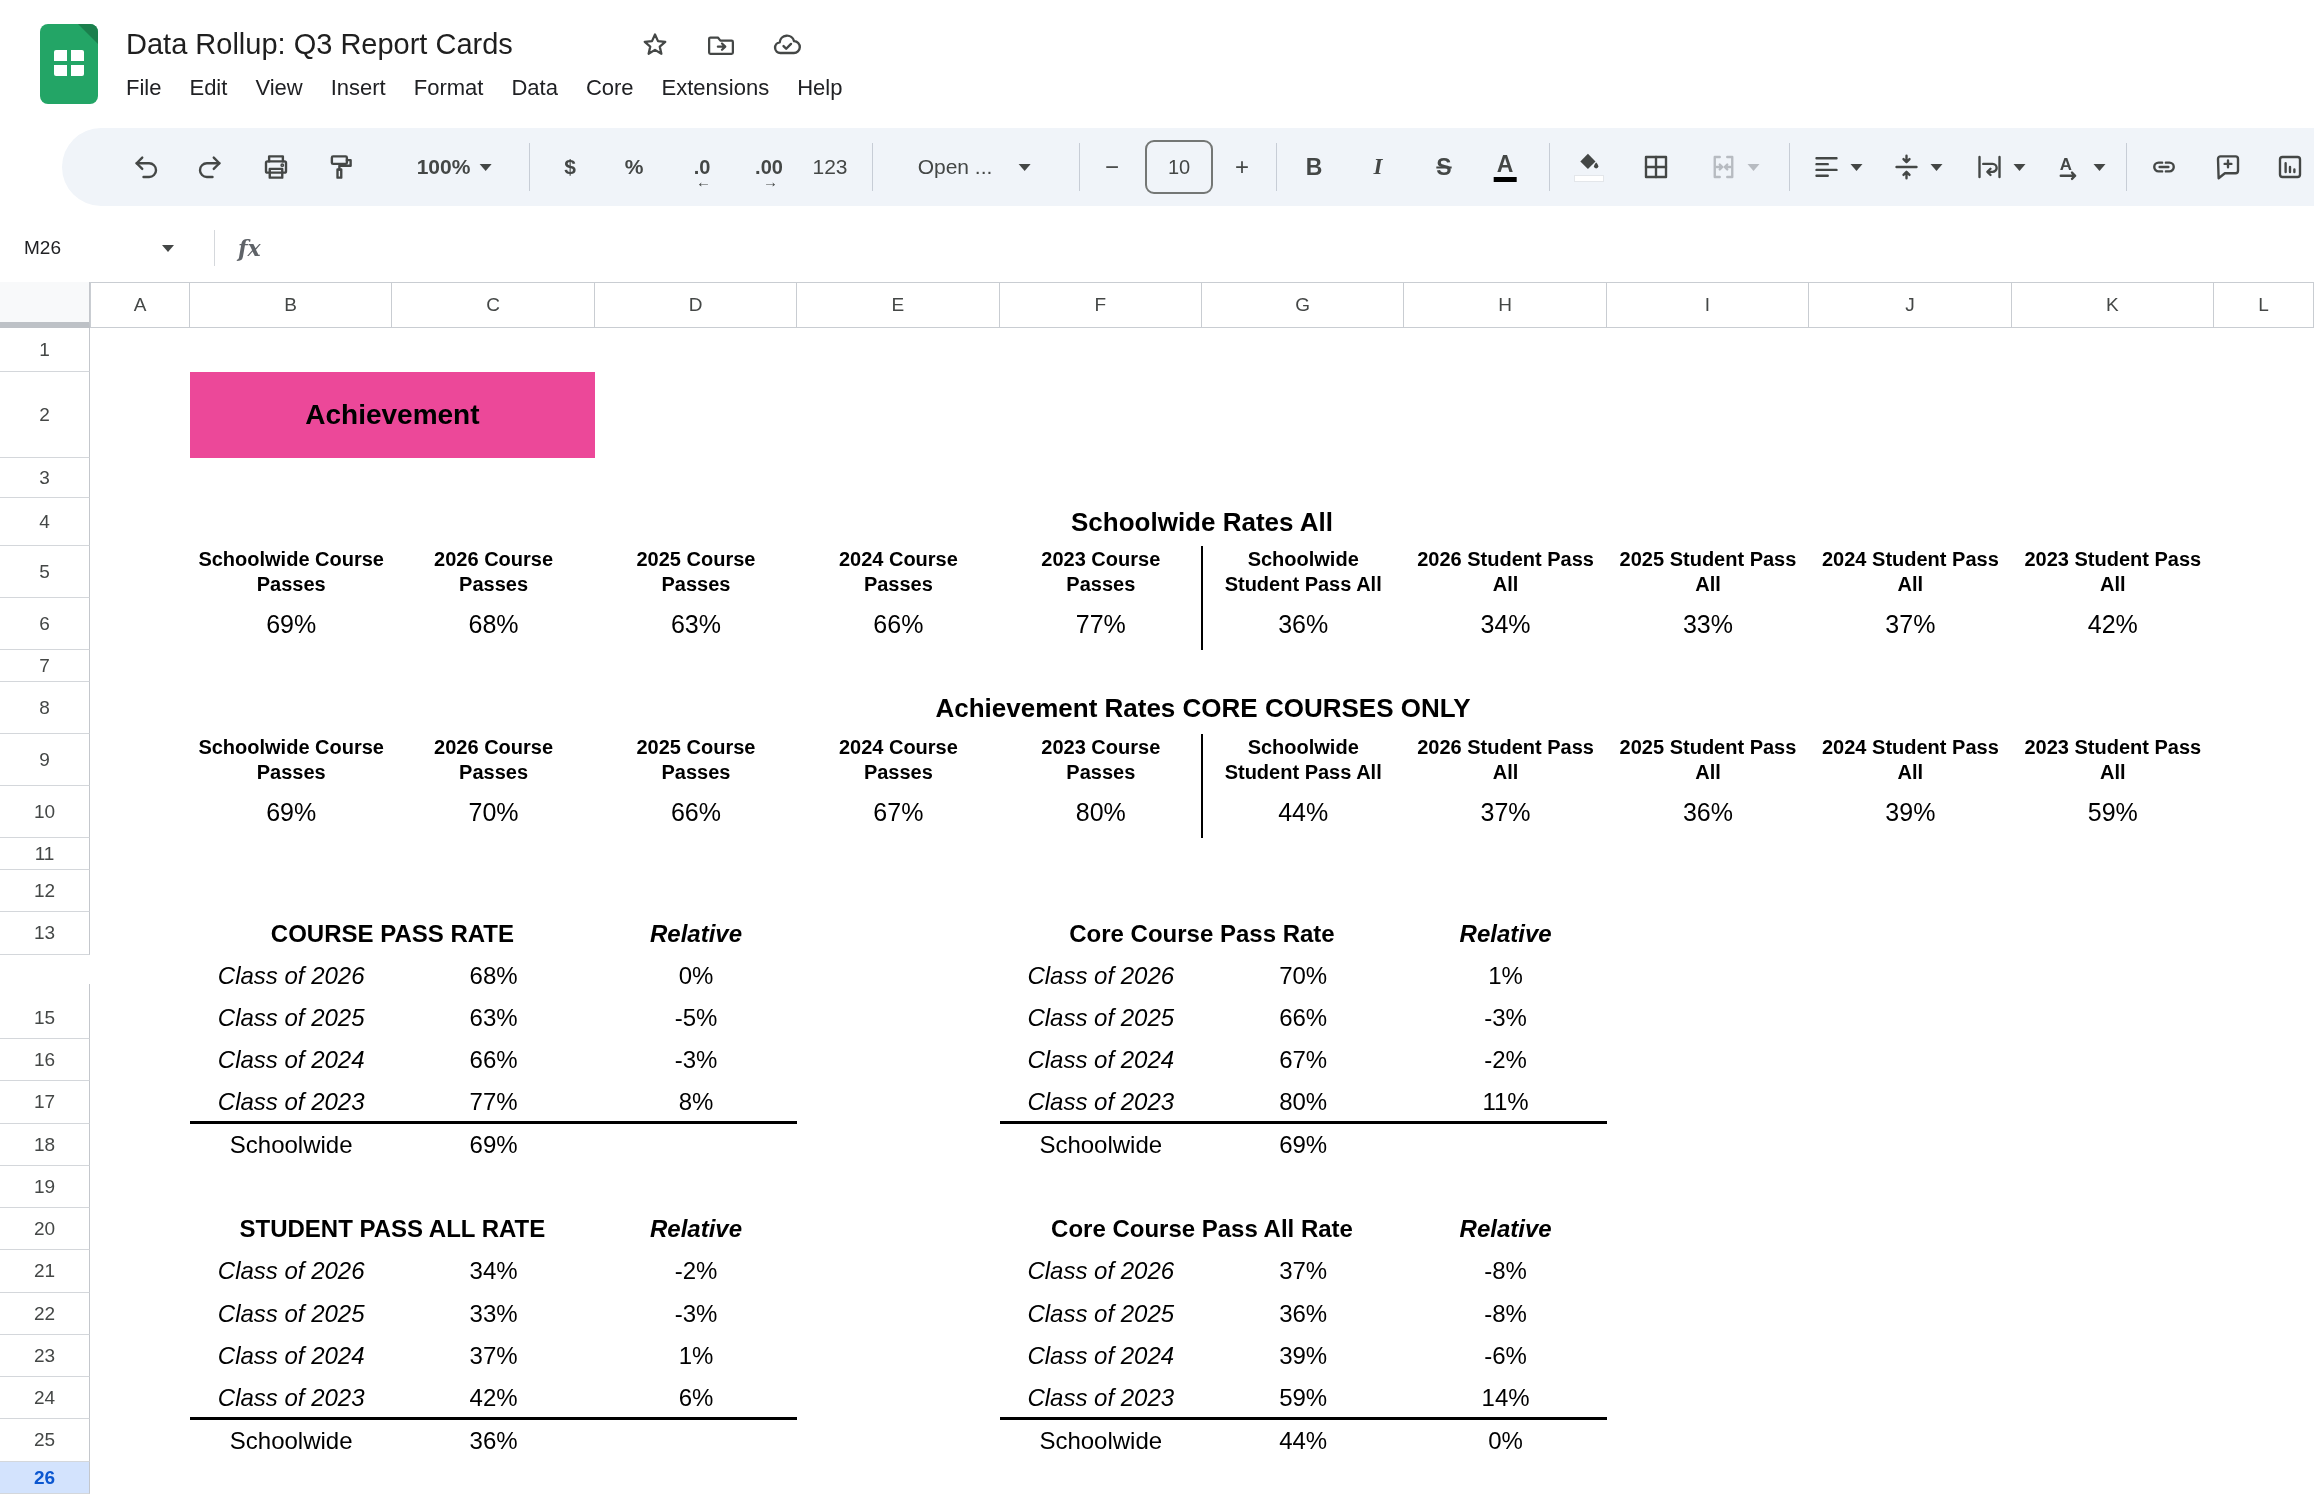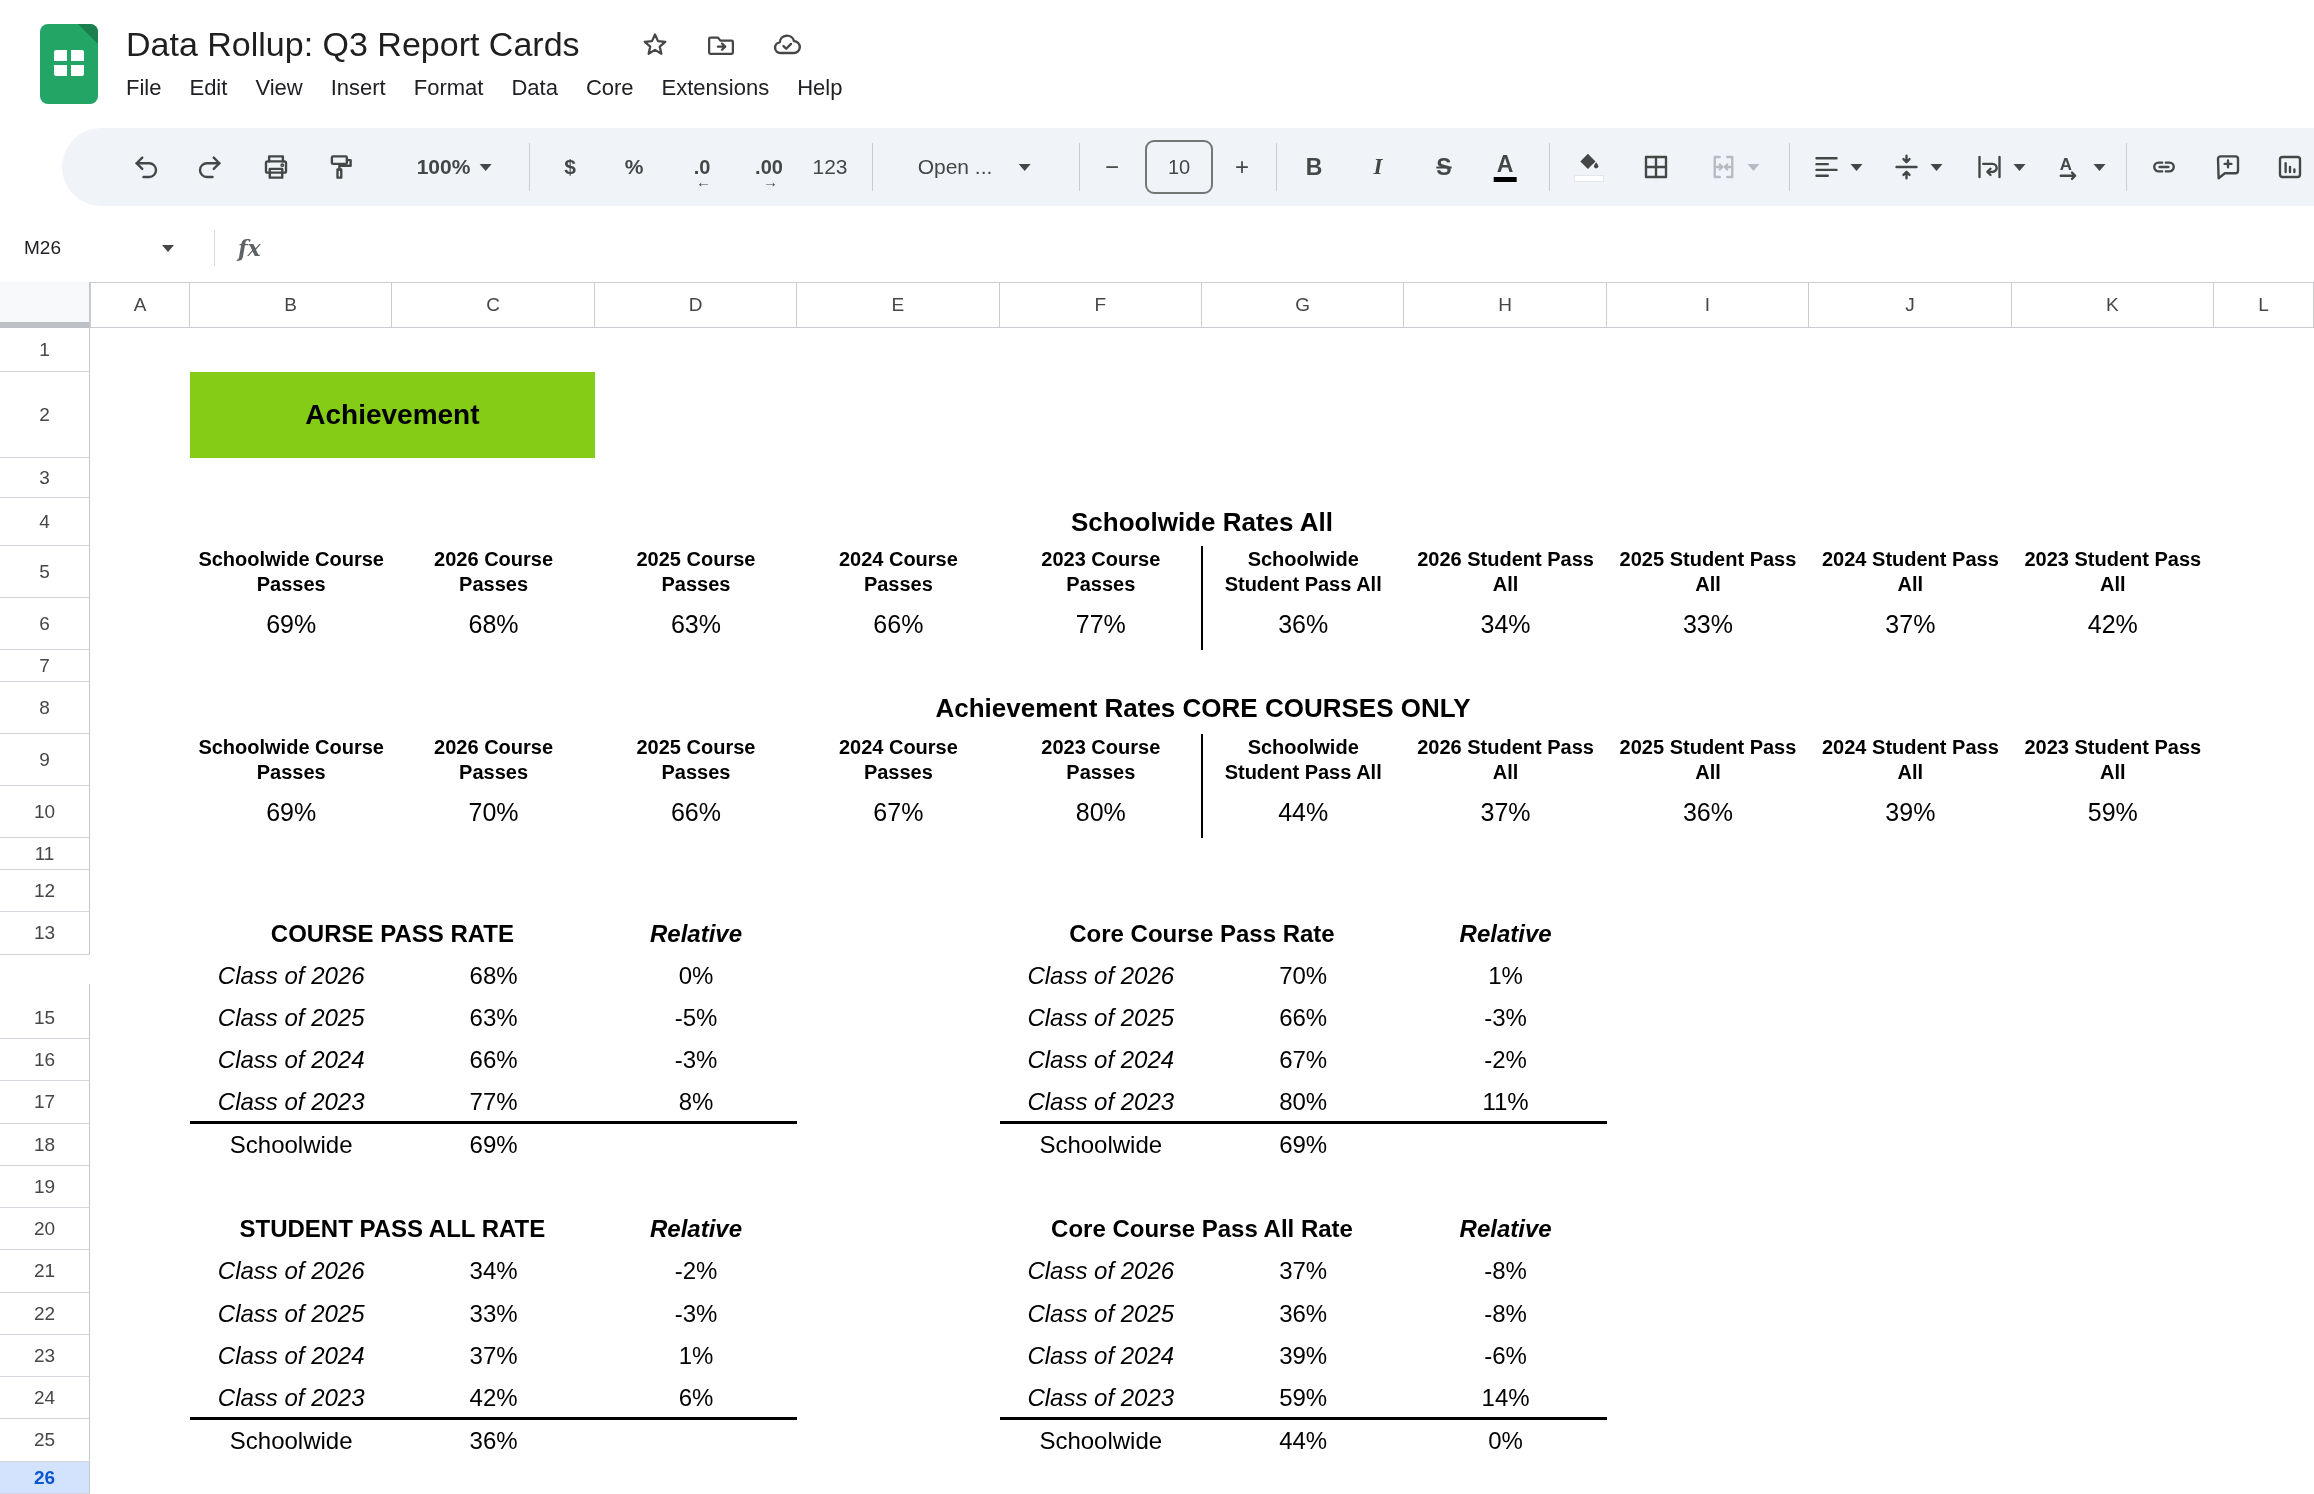--- a/index.html
+++ b/index.html
@@ -8,21 +8,21 @@
   .abs { position:absolute; }
 
   
   #logo { left:40px; top:24px; width:58px; height:80px; background:#23a566; border-radius:8px; }
   #logo .fold { position:absolute; right:0; top:0; width:0; height:0; border-top:20px solid #1b7f4d; border-left:20px solid transparent; border-top-right-radius:8px; }
   #logo .grid { position:absolute; left:14px; top:26px; width:30px; height:26px; background:#fff; border-radius:2px; }
   #logo .grid i { position:absolute; background:#23a566; }
   #logo .grid .v { left:13px; top:0; width:4px; height:26px; }
   #logo .grid .h { left:0; top:11px; width:30px; height:4px; }
 
-  #doc-title { left:126px; top:22px; height:44px; line-height:44px; font-size:34px; font-weight:500; color:#1f1f1f; white-space:nowrap; }
+  #doc-title { left:126px; top:22px; height:44px; line-height:44px; font-size:29px; font-weight:500; color:#1f1f1f; white-space:nowrap; }
   .hdr-ico { top:28px; width:34px; height:34px; display:flex; align-items:center; justify-content:center; border-radius:50%; cursor:pointer; }
   .hdr-ico svg { stroke:#444746; fill:none; stroke-width:1.8; stroke-linecap:round; stroke-linejoin:round; }
 
   #menubar { left:112px; top:70px; display:flex; }
   .menu-item { padding:5px 14px; font-size:22px; color:#202124; border-radius:8px; cursor:pointer; white-space:nowrap; }
 
   
   #toolbar { left:62px; top:128px; width:2252px; height:78px; background:#f0f4f9; border-radius:39px 0 0 39px; }
   .titem { position:absolute; top:50%; transform:translate(-50%,-50%); display:flex; align-items:center; justify-content:center; color:#444746; cursor:pointer; }
   .titem svg { stroke:#444746; fill:none; stroke-width:1.9; stroke-linecap:round; stroke-linejoin:round; }
@@ -46,21 +46,21 @@
   #fx { left:238px; top:230px; height:36px; display:flex; align-items:center; font-family:"DejaVu Serif", serif; font-style:italic; font-weight:700; font-size:22px; color:#5f6368; }
 
   
   #corner { left:0; top:282px; width:90px; height:46px; background:#f8f9fa; box-sizing:border-box; border-right:1px solid #c4c7cc; border-bottom:6px solid #bdc1c6; cursor:pointer; }
   .colhead { position:absolute; top:282px; height:46px; background:#fff; box-sizing:border-box; border-top:1px solid #c9cdd2; border-bottom:1px solid #c9cdd2; border-right:1px solid #c9cdd2; display:flex; align-items:center; justify-content:center; font-size:19px; color:#444746; cursor:pointer; }
   .rowhead { position:absolute; left:0; width:90px; background:#fff; box-sizing:border-box; border-bottom:1px solid #d4d7db; border-right:1px solid #c4c7cc; display:flex; align-items:center; justify-content:center; font-size:19px; color:#444746; cursor:pointer; }
   .rowhead.sel { background:#d3e3fd; color:#0b57d0; font-weight:700; }
 
   
   .cell { position:absolute; display:flex; align-items:center; justify-content:center; color:#000; cursor:cell; text-align:center; }
-  #banner { background:#84cc16; font-size:28px; font-weight:700; }
+  #banner { background:#ec4899; font-size:28px; font-weight:700; }
   .rt-title { font-size:26px; font-weight:700; }
   .rt-head { font-size:20px; font-weight:700; line-height:25px; padding:0 6px; box-sizing:border-box; }
   .rt-val { font-size:25px; }
   .st-title { font-size:24px; font-weight:700; }
   .st-rel { font-size:24px; font-weight:700; font-style:italic; }
   .st-label { font-size:24px; font-style:italic; }
   .st-val { font-size:24px; }
   .st-foot { font-size:24px; }
   .vline { position:absolute; width:2px; background:#000; }
   .hline { position:absolute; height:3px; background:#000; }

